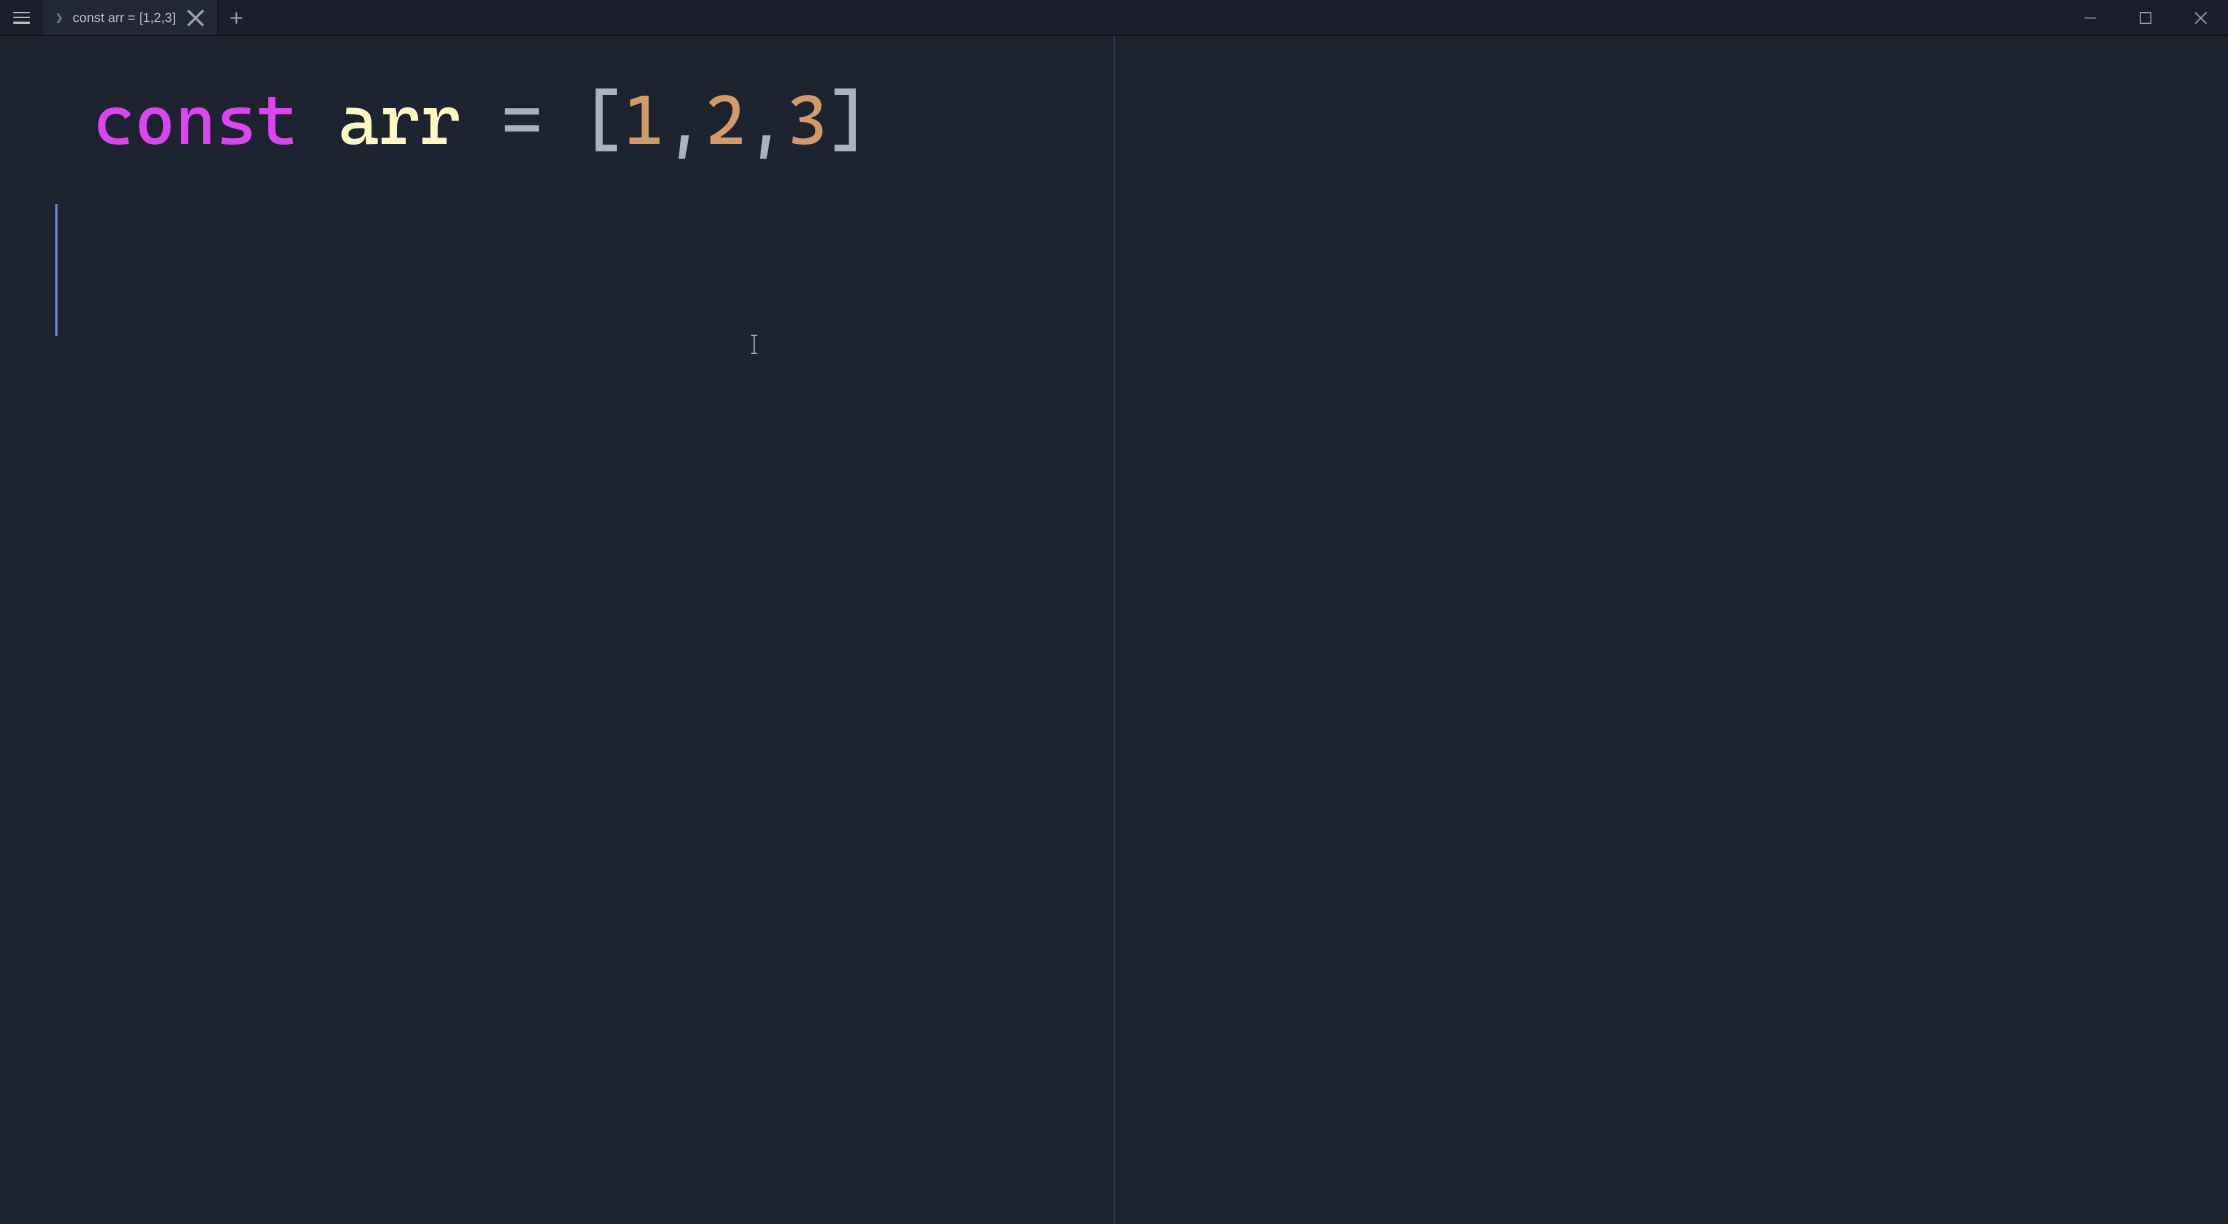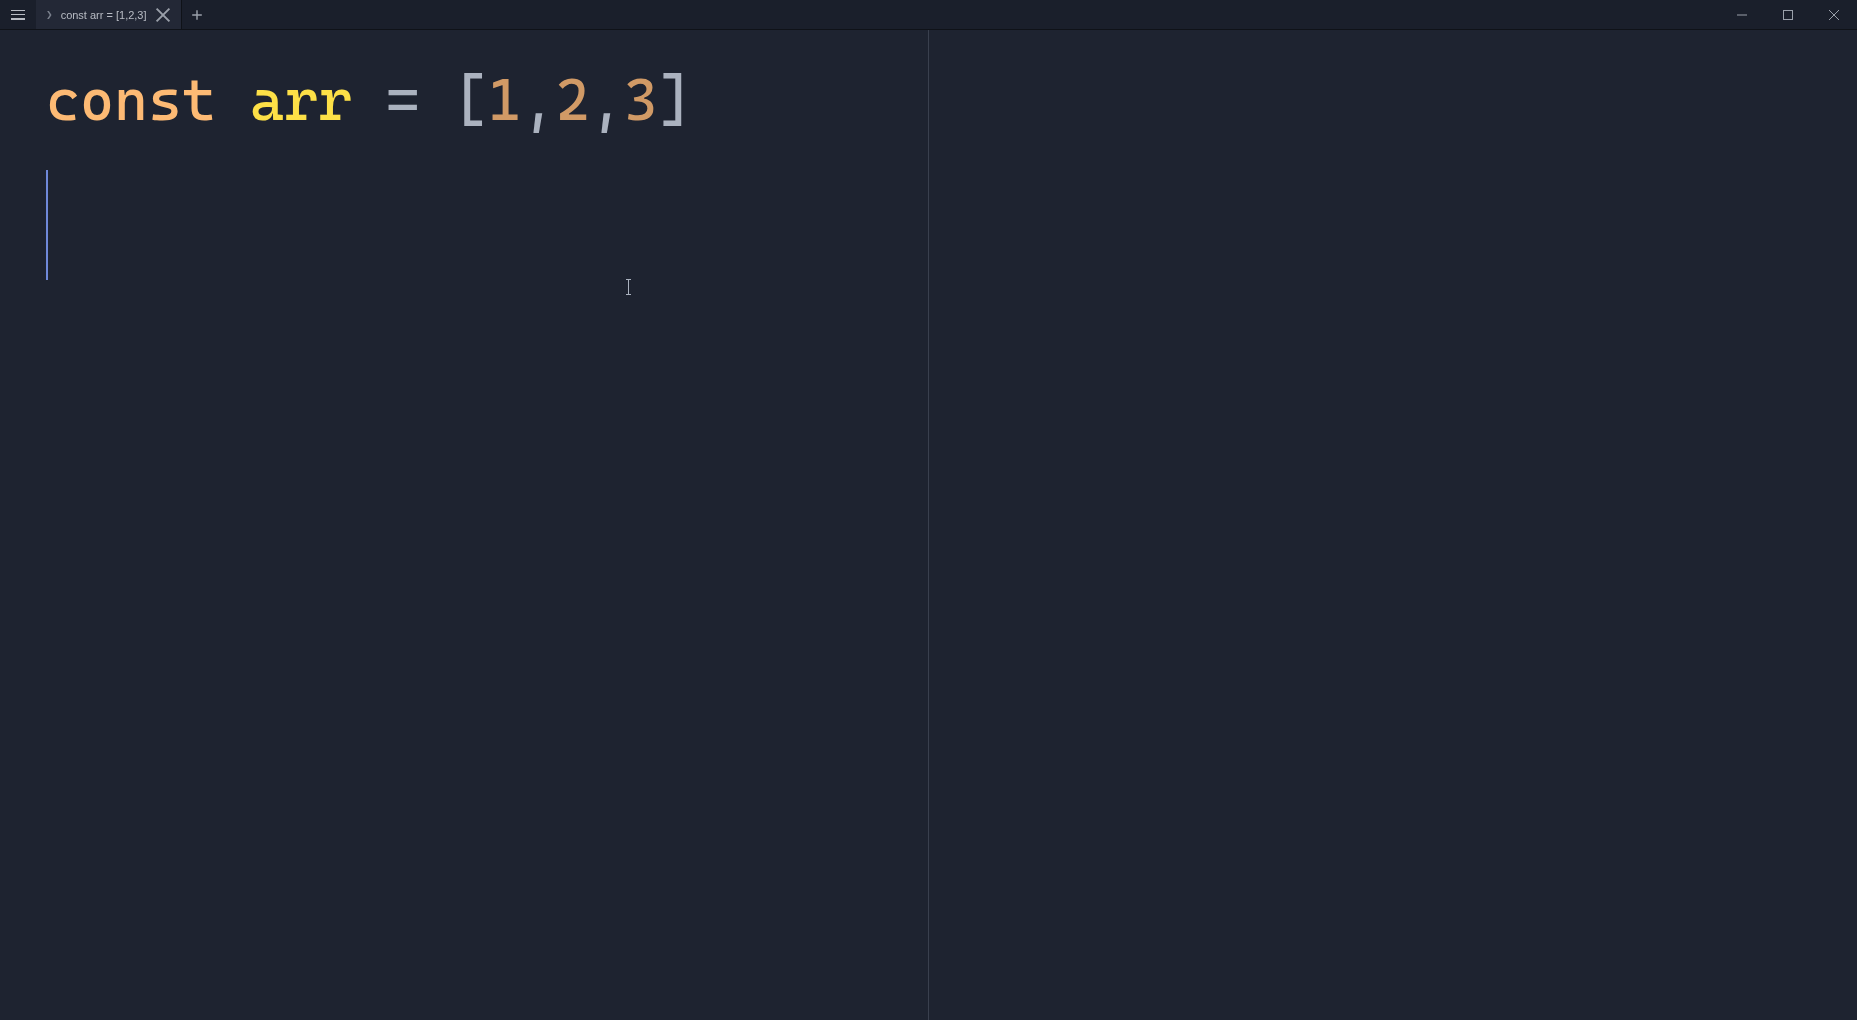--- a/index.html
+++ b/index.html
@@ -81,22 +81,22 @@
     .gutter {
       position:absolute;left:0;top:0;bottom:0;width:10px;
     }
     .codeline {
       font-family: "Cascadia Code","Fira Code","Consolas","Menlo",monospace;
       font-size: 58px;
       line-height: 1.2;
       white-space: pre;
       letter-spacing: 0px;
     }
-    .tok-keyword { color:#fdba74; }
-    .tok-ident   { color:#fde047;text-align:center; }
+    .tok-keyword { color:#d946ef;margin-left:32px; }
+    .tok-ident   { color:#fef9c3;text-align:center; }
     .tok-op      { color:#abb2bf; }
     .tok-punct   { color:#abb2bf; }
     .tok-number  { color:#d19a66; }
     .cursor-caret {
       position:absolute;
       left:46px;
       top:140px;
       width:2px;
       height:110px;
       background:#6f88d8;

